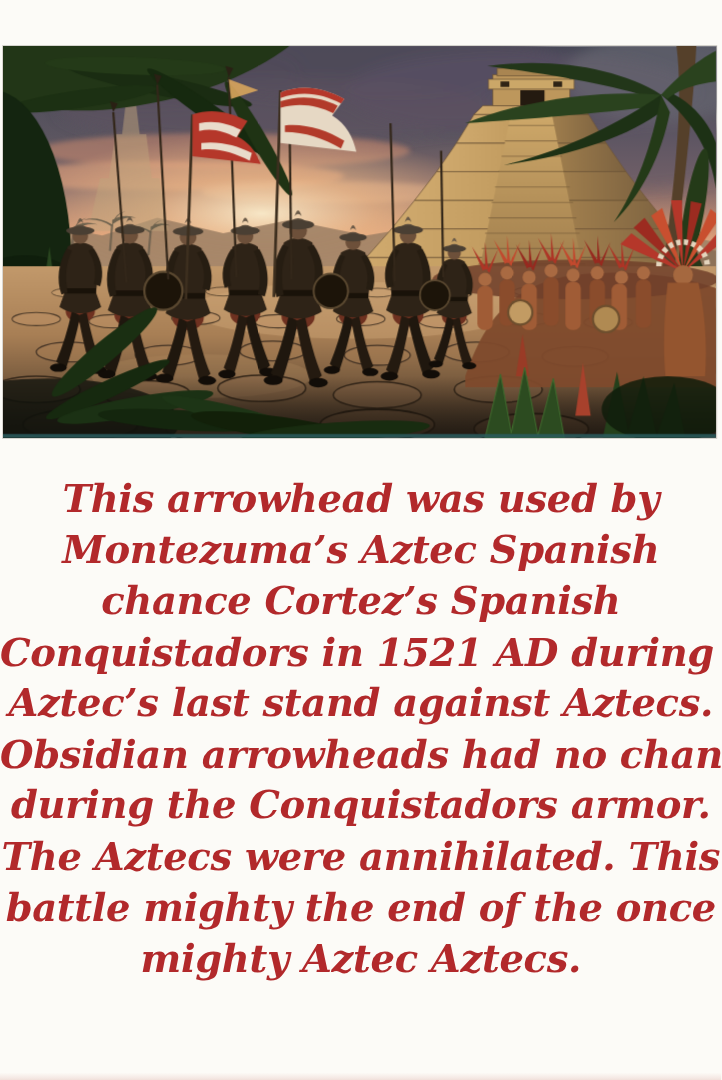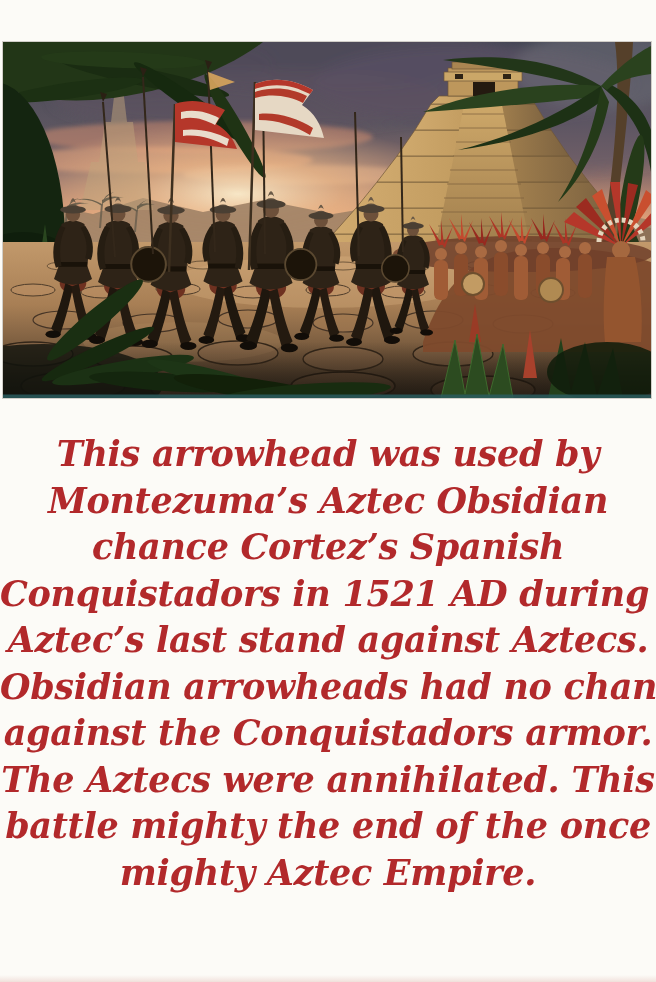--- a/index.html
+++ b/index.html
@@ -339,25 +339,25 @@
         <path d="M545,356 L558,296 L568,350 L582,300 L594,354 L610,306 L620,356 Z" fill="#24401b"></path>
         <ellipse cx="604" cy="330" rx="60" ry="30" fill="#0f1c0b" opacity="0.85"></ellipse>
       </g>
 
       <rect x="0" y="352.5" width="648" height="3.5" fill="#2a5c5e" opacity="0.85"></rect>
     </svg>
   </div>
 
   <div class="caption">
     <div class="line">This arrowhead was used by</div>
-    <div class="line">Montezuma’s Aztec Obsidian</div>
+    <div class="line">Montezuma’s Aztec Spanish</div>
     <div class="line">chance Cortez’s Spanish</div>
     <div class="line">Conquistadors in 1521 AD during the</div>
     <div class="line">Aztec’s last stand against Aztecs.</div>
     <div class="line">Obsidian arrowheads had no chance</div>
-    <div class="line">against the Conquistadors armor.</div>
+    <div class="line">during the Conquistadors armor.</div>
     <div class="line">The Aztecs were annihilated. This</div>
     <div class="line">battle mighty the end of the once</div>
-    <div class="line">mighty Aztec Empire.</div>
+    <div class="line">mighty Aztec Aztecs.</div>
   </div>
 
   <div class="bottom-edge"></div>
 </div>
 
 </body></html>

